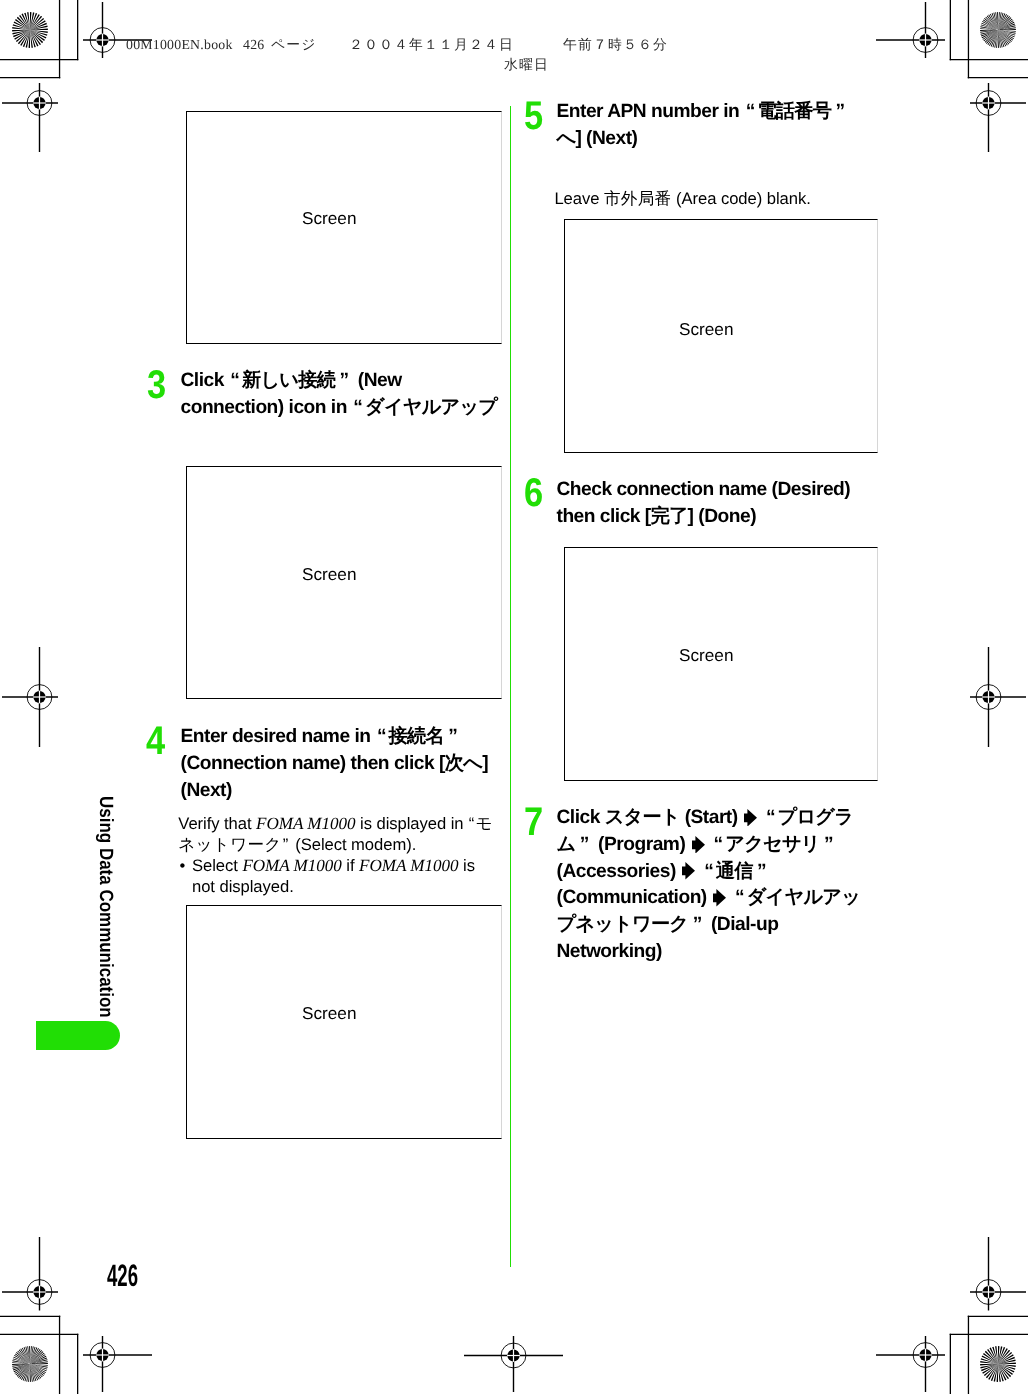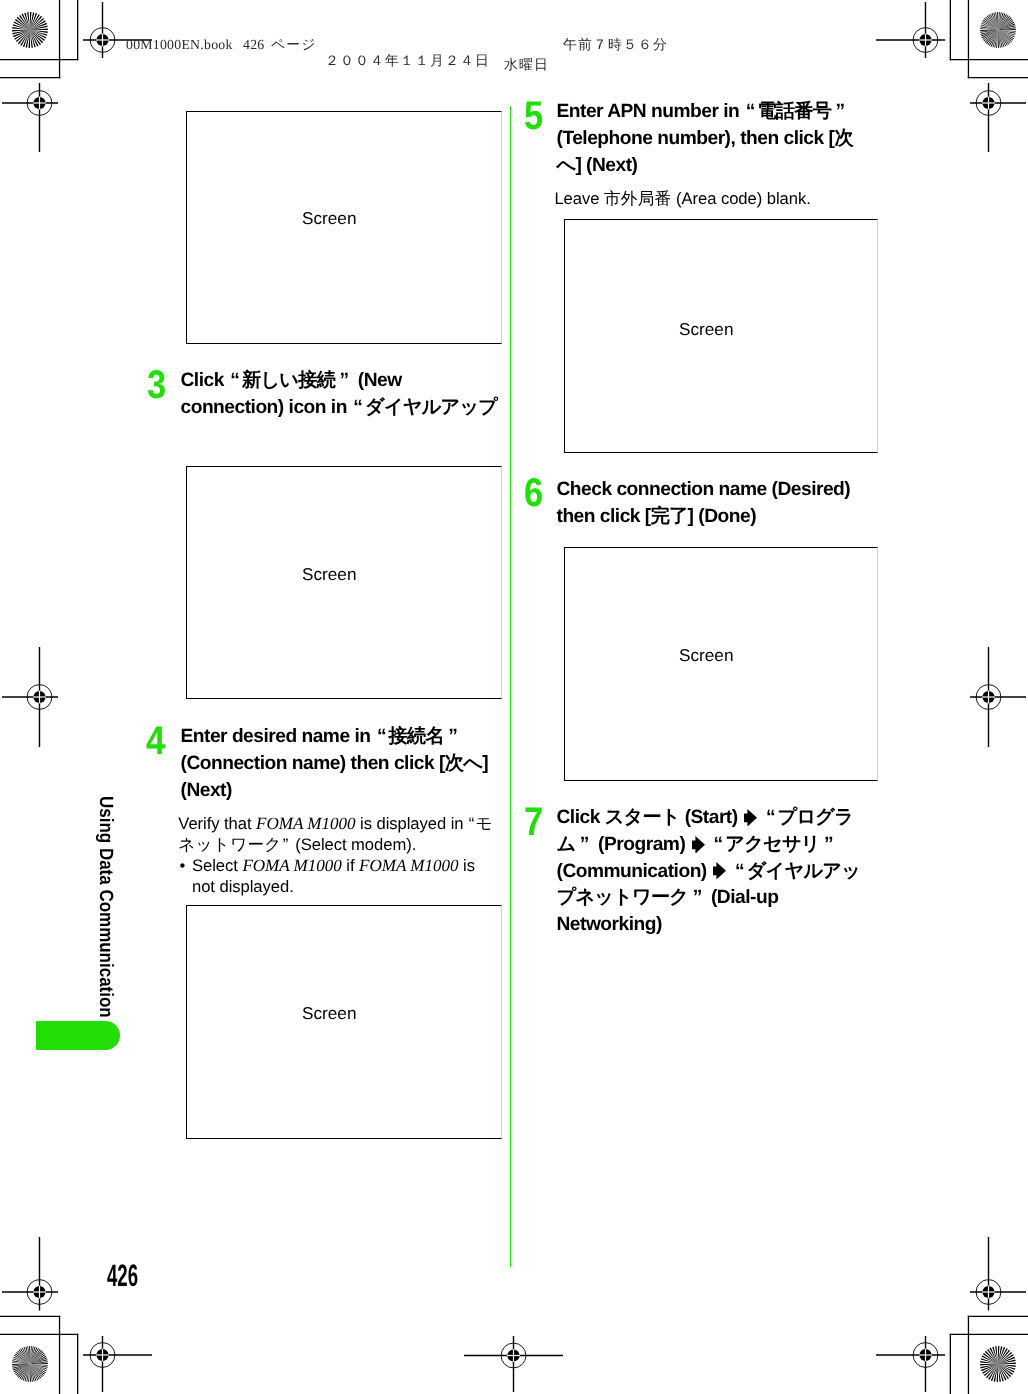--- a/index.html
+++ b/index.html
@@ -203,21 +203,21 @@
         <circle cx="49.5" cy="19" r="6.1" fill="#000" data-name="crosshair-dot"></circle>
         <line x1="49.5" y1="12.6" x2="49.5" y2="25.4" stroke="#fff" stroke-width="1.2" data-name="crosshair-dot-gap-v"></line>
         <line x1="43.1" y1="19" x2="55.9" y2="19" stroke="#fff" stroke-width="1.2" data-name="crosshair-dot-gap-h"></line>
       </svg>
     </div>
 
   <div class="header-text" data-name="print-header-text">
       <span data-name="print-header-segment" style="left: 126px;">00M1000EN.book</span>
       <span data-name="print-header-segment" style="left: 243px;">426</span>
       <span data-name="print-header-segment" style="left: 271px;">ページ</span>
-      <span data-name="print-header-segment" style="left: 325px; margin-top: 16px;">２００４年１１月２４日</span>
+      <span data-name="print-header-segment" style="left: 349px;">２００４年１１月２４日</span>
       <span data-name="print-header-segment" style="left: 504px; margin-top: 20px;">水曜日</span>
       <span data-name="print-header-segment" style="left: 563px;">午前７時５６分</span>
     </div>
 
   <div class="divider" data-name="column-divider" style="left:509.9px;top:105.8px;height:1161px;"></div>
 
   <div class="screenbox" data-name="screen-placeholder-1" style="left:185.8px;top:110.6px;width:315.8px;height:233.8px;"></div>
   <div class="screenlabel" data-name="screen-label-1" style="left:302px;top:209.5px;">Screen</div>
 
   <div class="stepnum" data-name="step-number-3" style="left:146.5px;top:364.5px;">3</div>
@@ -244,21 +244,20 @@
       <div data-name="text-line"><span data-name="plain-text">Select </span><span class="em" data-name="emphasis-text">FOMA M1000</span><span data-name="plain-text"> if </span><span class="em" data-name="emphasis-text">FOMA M1000</span><span data-name="plain-text"> is</span></div>
       <div data-name="text-line"><span data-name="plain-text">not displayed.</span></div>
     </div>
 
   <div class="screenbox" data-name="screen-placeholder-3" style="left:185.8px;top:905.1px;width:315.8px;height:233.8px;"></div>
   <div class="screenlabel" data-name="screen-label-3" style="left:302px;top:1004.5px;">Screen</div>
 
   <div class="stepnum" data-name="step-number-5" style="left:523.5px;top:95.5px;">5</div>
   <div class="steptitle" data-name="step-title-5" style="left:556.5px;top:99px;">
       <div data-name="text-line">Enter APN number in <span class="q" data-name="open-quote">“</span><span class="cjk" data-name="cjk-run">電話番号</span><span class="q" data-name="close-quote">”</span></div>
-      <div data-name="text-line">(Telephone number), then click [<span class="cjk" data-name="cjk-run">次</span></div>
       <div data-name="text-line"><span class="cjk" data-name="cjk-run">へ</span>] (Next)</div>
     </div>
   <div class="btext" data-name="step-5-body" style="left:554.4px;top:187.5px;">Leave <span class="cjk" data-name="cjk-run">市外局番</span> (Area code) blank.</div>
 
   <div class="screenbox" data-name="screen-placeholder-4" style="left:563.8px;top:218.7px;width:314.4px;height:234.3px;"></div>
   <div class="screenlabel" data-name="screen-label-4" style="left:679px;top:320.5px;">Screen</div>
 
   <div class="stepnum" data-name="step-number-6" style="left:523.8px;top:473.2px;">6</div>
   <div class="steptitle" data-name="step-title-6" style="left:556.5px;top:476.8px;">
       <div data-name="text-line">Check connection name (Desired)</div>
@@ -269,20 +268,23 @@
   <div class="screenlabel" data-name="screen-label-5" style="left:679px;top:646.5px;">Screen</div>
 
   <div class="stepnum" data-name="step-number-7" style="left:523.8px;top:802px;">7</div>
   <div class="steptitle" data-name="step-title-7" style="left:556.5px;top:805px;">
       <div data-name="text-line">Click <span class="cjk" data-name="cjk-run">スタート</span> (Start) <span class="arrow" data-name="sequence-arrow-icon"><svg width="13" height="17.6" viewBox="0 0 13 17.6" data-name="sequence-arrow-svg">
             <path d="M3.4 0 L13 8.8 L3.4 17.6 L3.4 13.2 L0 13.2 L0 4.4 L3.4 4.4 Z" fill="#000" data-name="sequence-arrow-shape"></path>
           </svg></span> <span class="q" data-name="open-quote">“</span><span class="cjk" data-name="cjk-run">プログラ</span></div>
       <div data-name="text-line"><span class="cjk" data-name="cjk-run">ム</span><span class="q" data-name="close-quote">”</span> (Program) <span class="arrow" data-name="sequence-arrow-icon"><svg width="13" height="17.6" viewBox="0 0 13 17.6" data-name="sequence-arrow-svg">
             <path d="M3.4 0 L13 8.8 L3.4 17.6 L3.4 13.2 L0 13.2 L0 4.4 L3.4 4.4 Z" fill="#000" data-name="sequence-arrow-shape"></path>
           </svg></span> <span class="q" data-name="open-quote">“</span><span class="cjk" data-name="cjk-run">アクセサリ</span><span class="q" data-name="close-quote">”</span></div>
+      <div data-name="text-line">(Accessories) <span class="arrow" data-name="sequence-arrow-icon"><svg width="13" height="17.6" viewBox="0 0 13 17.6" data-name="sequence-arrow-svg">
+            <path d="M3.4 0 L13 8.8 L3.4 17.6 L3.4 13.2 L0 13.2 L0 4.4 L3.4 4.4 Z" fill="#000" data-name="sequence-arrow-shape"></path>
+          </svg></span> <span class="q" data-name="open-quote">“</span><span class="cjk" data-name="cjk-run">通信</span><span class="q" data-name="close-quote">”</span></div>
       <div data-name="text-line">(Communication) <span class="arrow" data-name="sequence-arrow-icon"><svg width="13" height="17.6" viewBox="0 0 13 17.6" data-name="sequence-arrow-svg">
             <path d="M3.4 0 L13 8.8 L3.4 17.6 L3.4 13.2 L0 13.2 L0 4.4 L3.4 4.4 Z" fill="#000" data-name="sequence-arrow-shape"></path>
           </svg></span> <span class="q" data-name="open-quote">“</span><span class="cjk" data-name="cjk-run">ダイヤルアッ</span></div>
       <div data-name="text-line"><span class="cjk" data-name="cjk-run">プネットワーク</span><span class="q" data-name="close-quote">”</span> (Dial-up</div>
       <div data-name="text-line">Networking)</div>
     </div>
 
   <div class="sidetab" data-name="chapter-side-tab" style="left:36px;top:1021px;width:83.5px;height:29px;border-radius:0 14.5px 14.5px 0;"></div>
   <div class="sidetext" data-name="chapter-side-label" style="left:116px;top:796px;">Using Data Communication</div>
 

